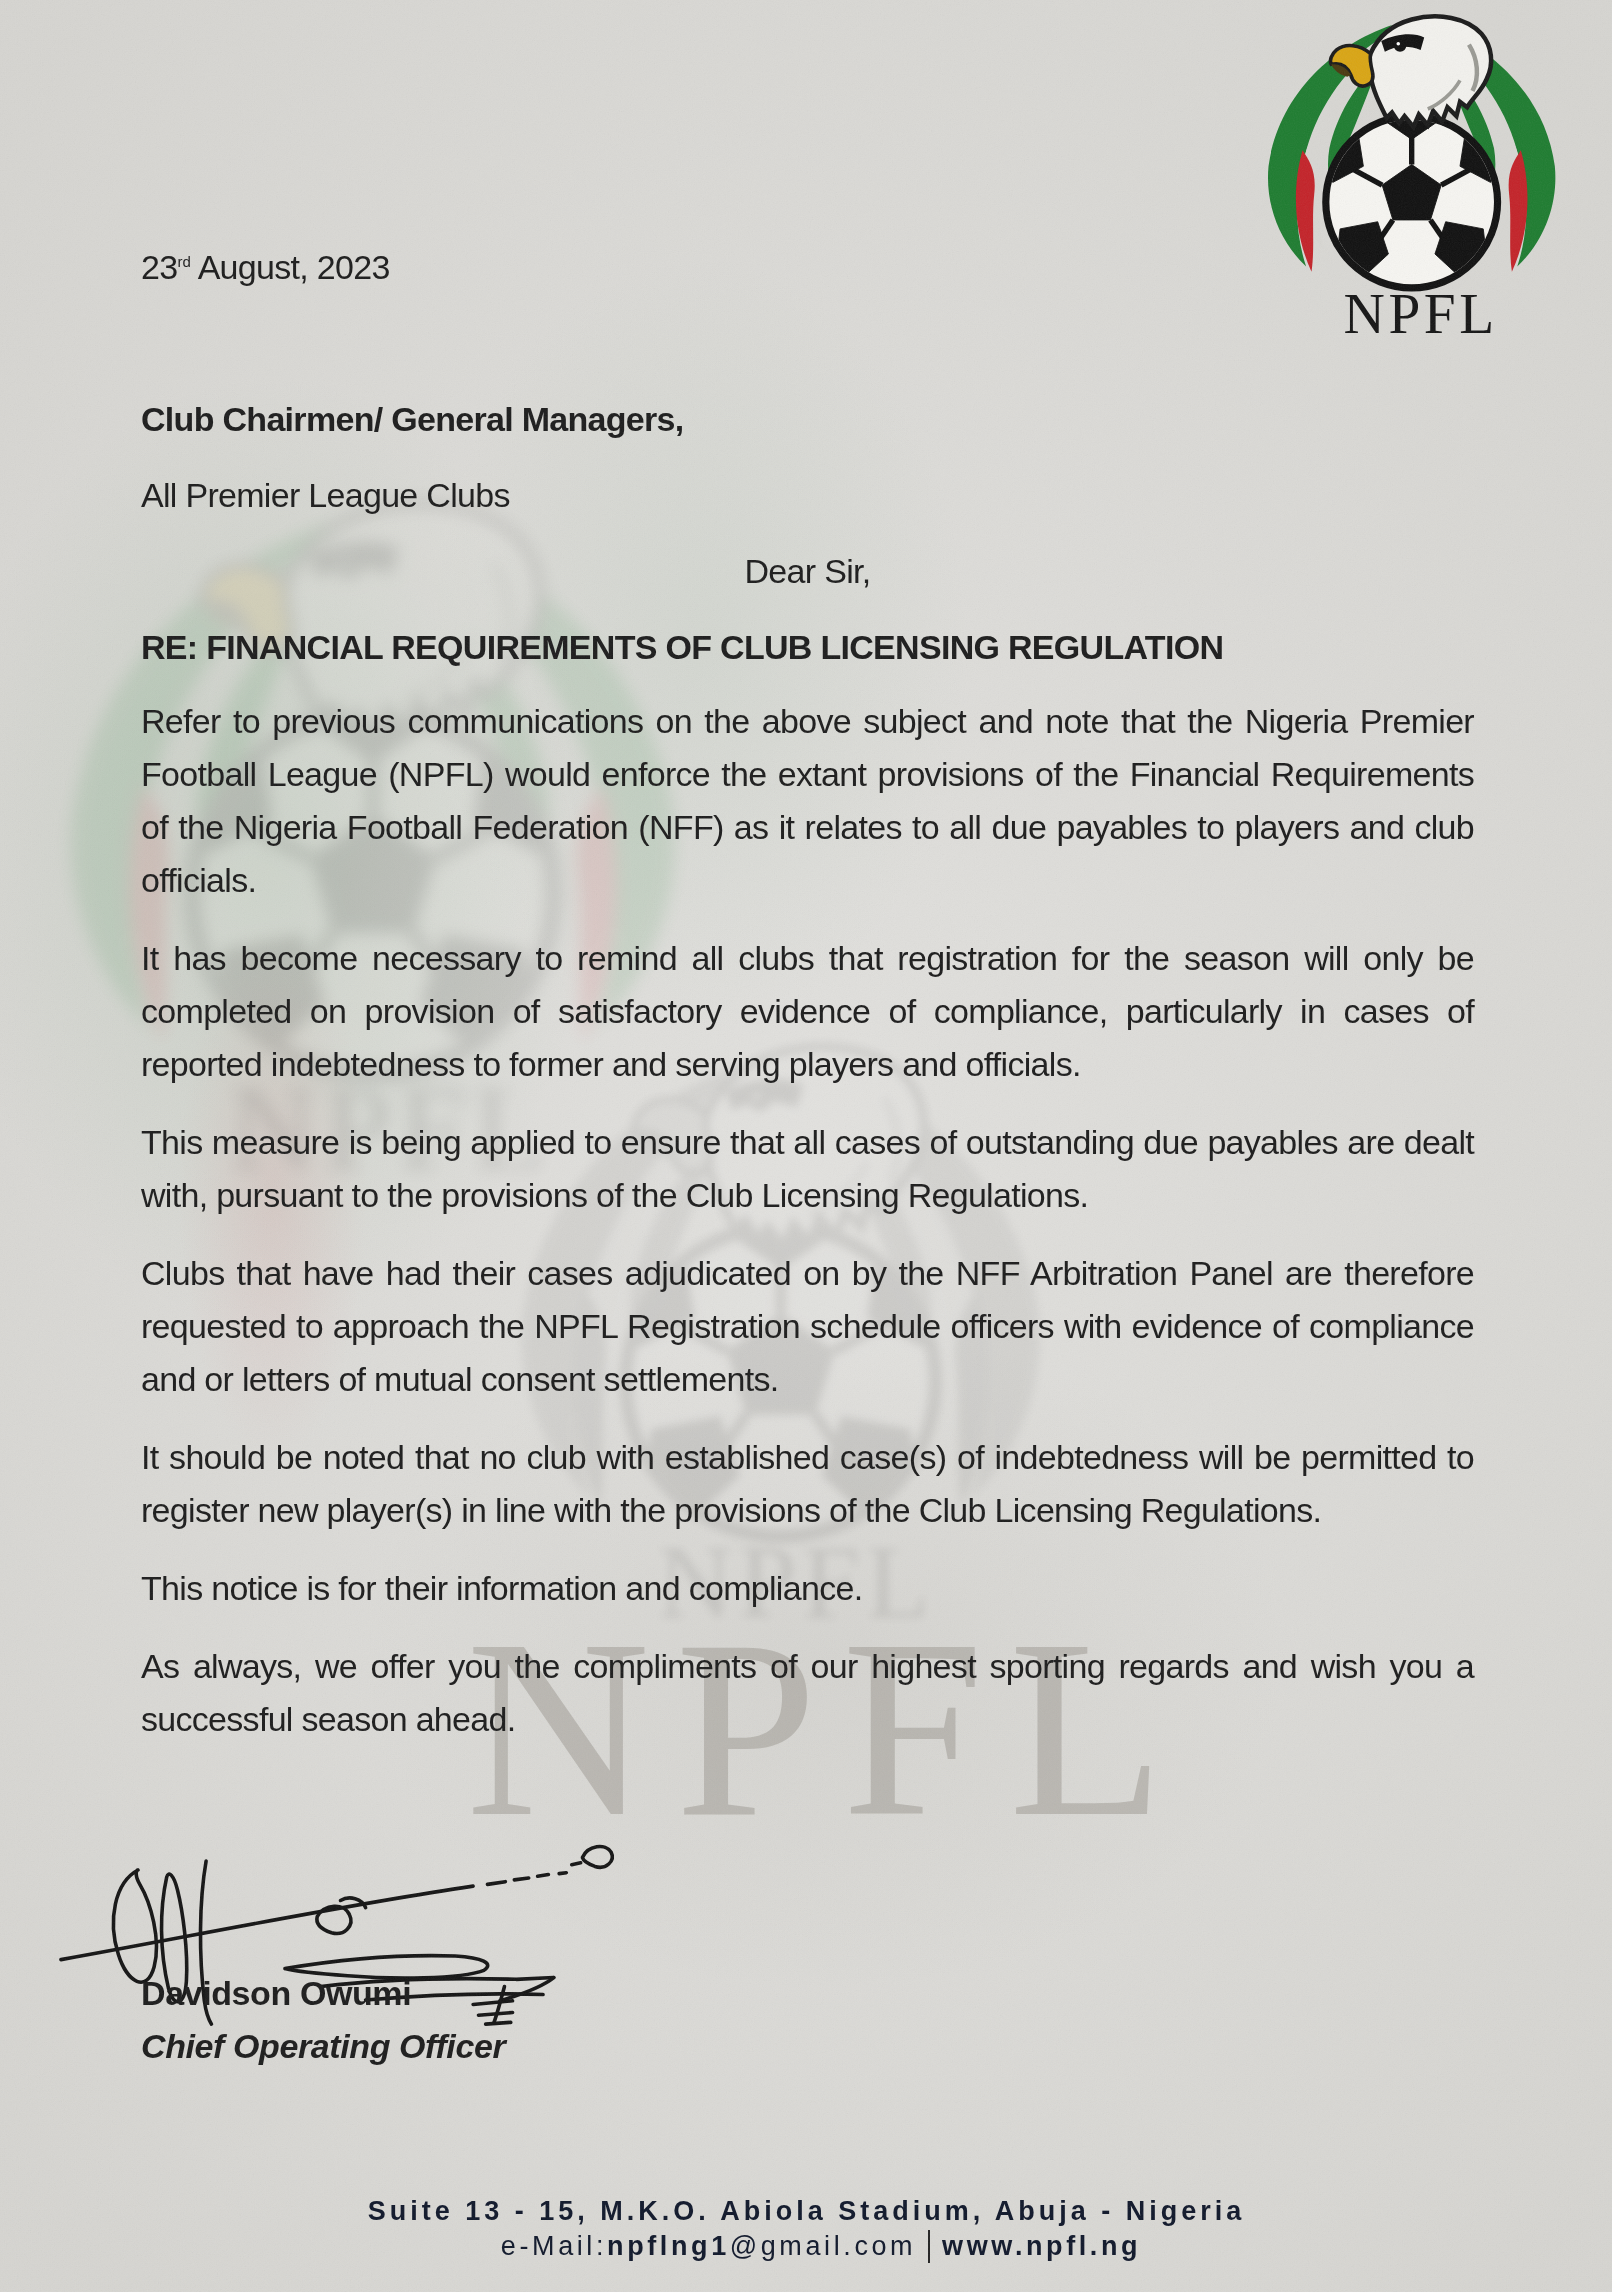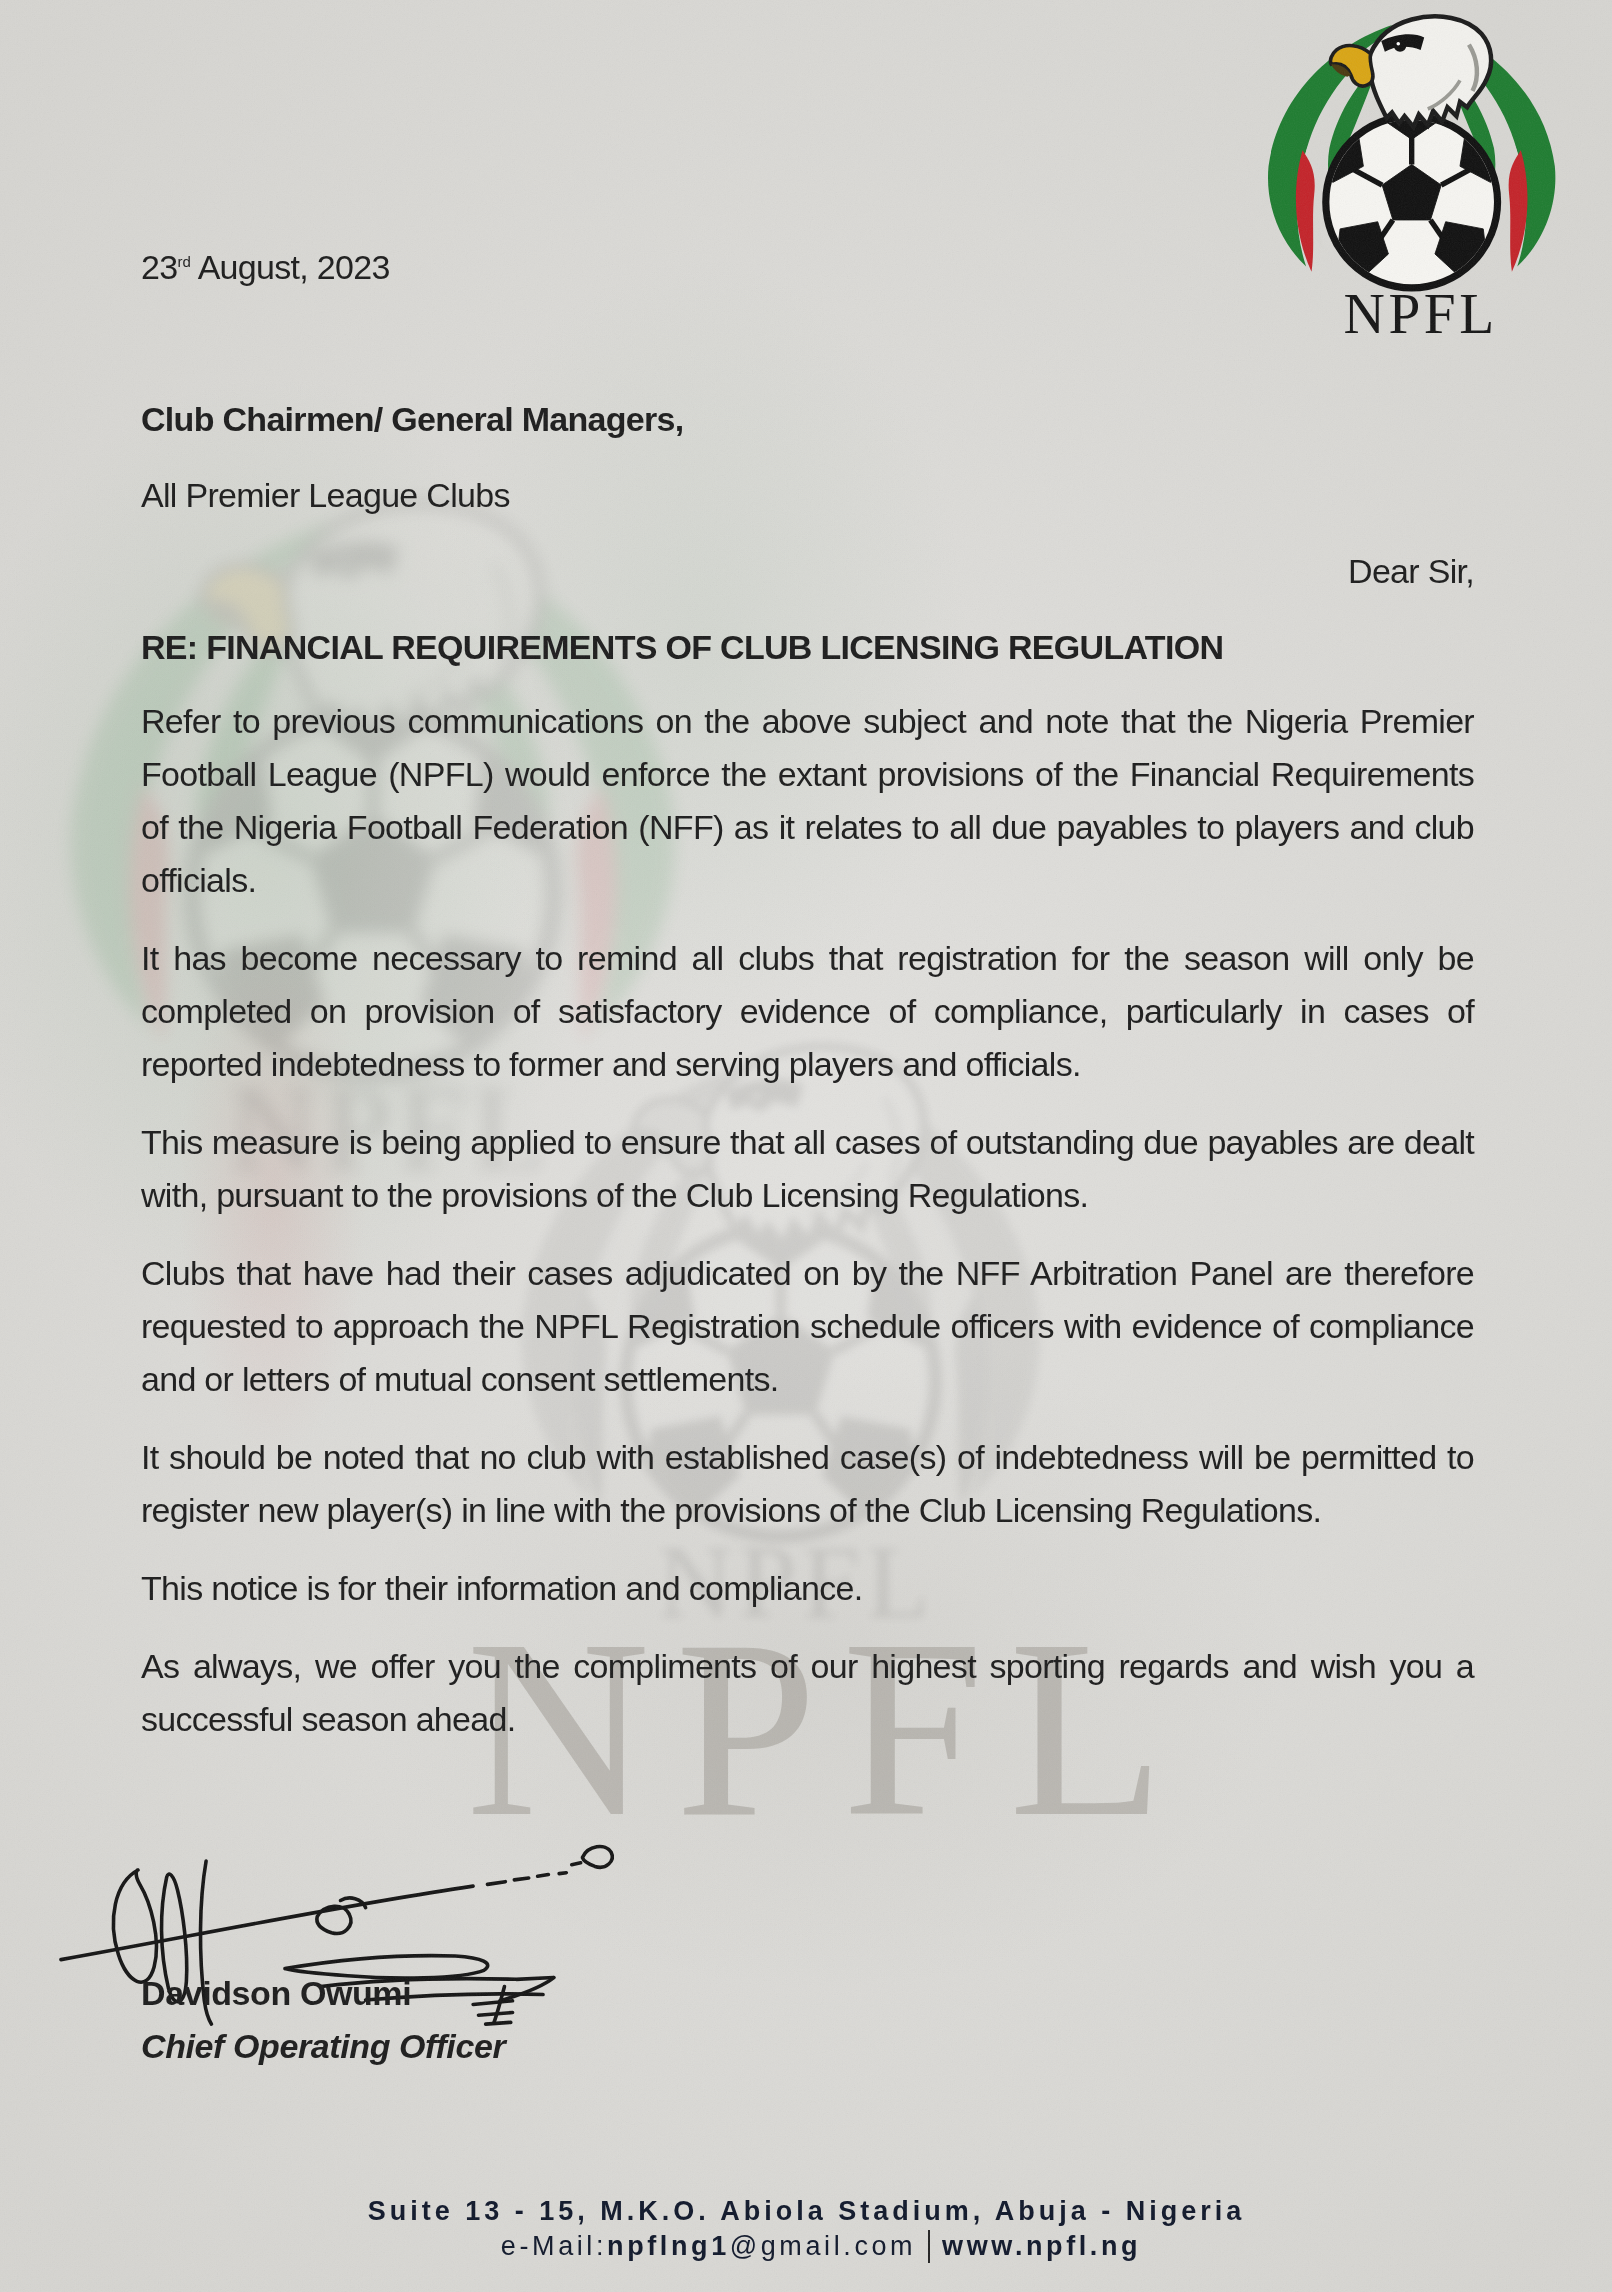--- a/index.html
+++ b/index.html
@@ -20,21 +20,21 @@
   .noise{position:absolute;inset:0;z-index:9;pointer-events:none;opacity:.55;}
   .content{
     position:absolute;left:141px;top:235px;width:1333px;z-index:3;
     font-size:34px;letter-spacing:-0.7px;line-height:53px;text-align:justify;
   }
   .content p{margin:0 0 25px 0;}
   p.date-line{margin:0 0 99px 0;text-align:left;}
   sup{font-size:15px;letter-spacing:0;}
   p.recipient-bold{font-weight:bold;margin:0 0 23px 0;text-align:left;}
   p.recipient{margin:0 0 23px 0;text-align:left;}
-  p.salutation{margin:7px 0 23px 0;text-align:right;}
+  p.salutation{margin:7px 0 23px 0;text-align:center;}
   p.subject{font-weight:bold;margin:0 0 20.6px 0;text-align:left;}
   p.closing{margin:0;text-align:left;}
   .sig-block{position:absolute;left:141px;top:1967px;z-index:4;line-height:53px;font-size:34px;letter-spacing:-0.4px;}
   .sig-name{font-weight:bold;}
   .sig-title{font-weight:bold;font-style:italic;}
   .signature-svg{position:absolute;left:52px;top:1834px;z-index:4;}
   .logo-main{position:absolute;left:1247px;top:7.2px;width:358px;height:340px;z-index:5;}
   .wm-color{position:absolute;left:27px;top:484px;width:752px;height:715px;z-index:1;opacity:.11;filter:blur(8px);}
   .wm-gray{position:absolute;left:484px;top:1030px;width:645px;height:613px;z-index:1;opacity:.09;filter:grayscale(1) blur(4.5px);}
   .wm-text{

